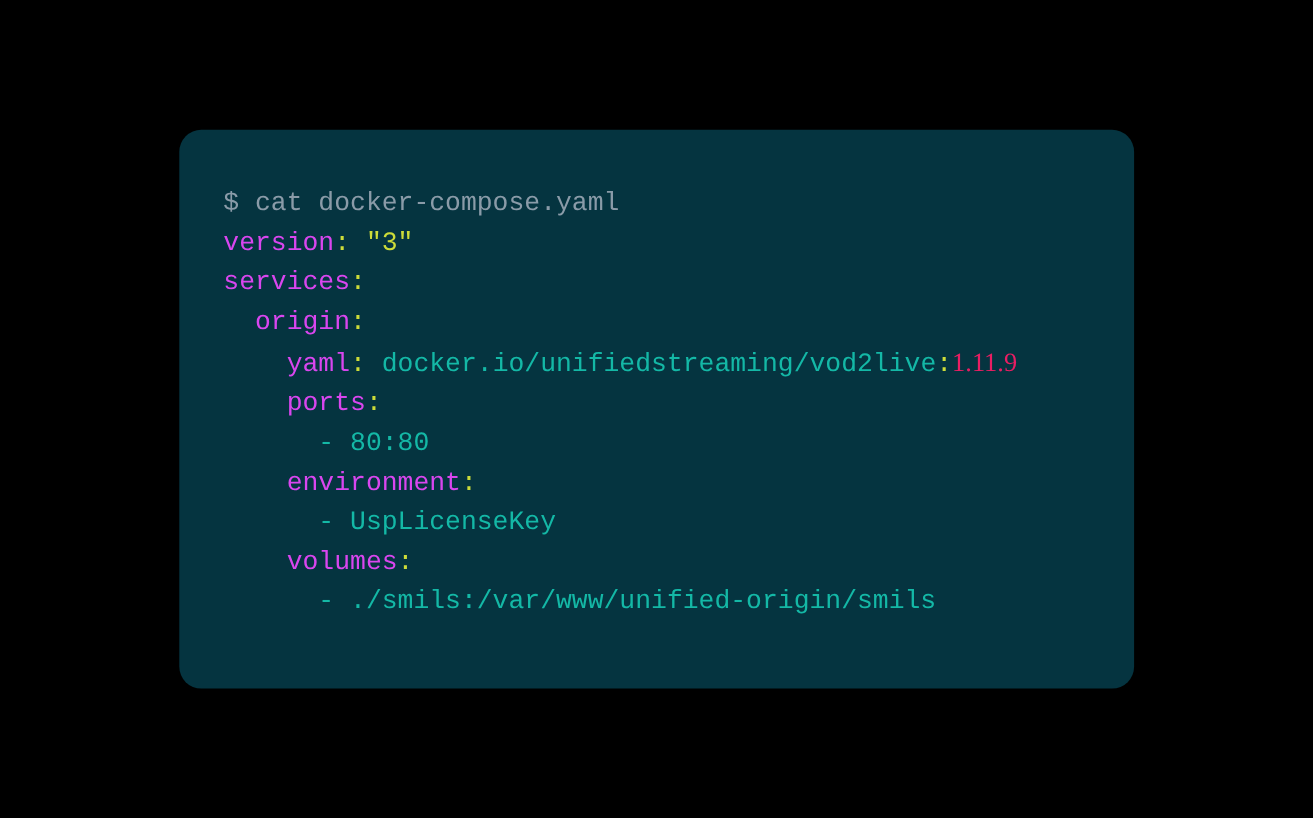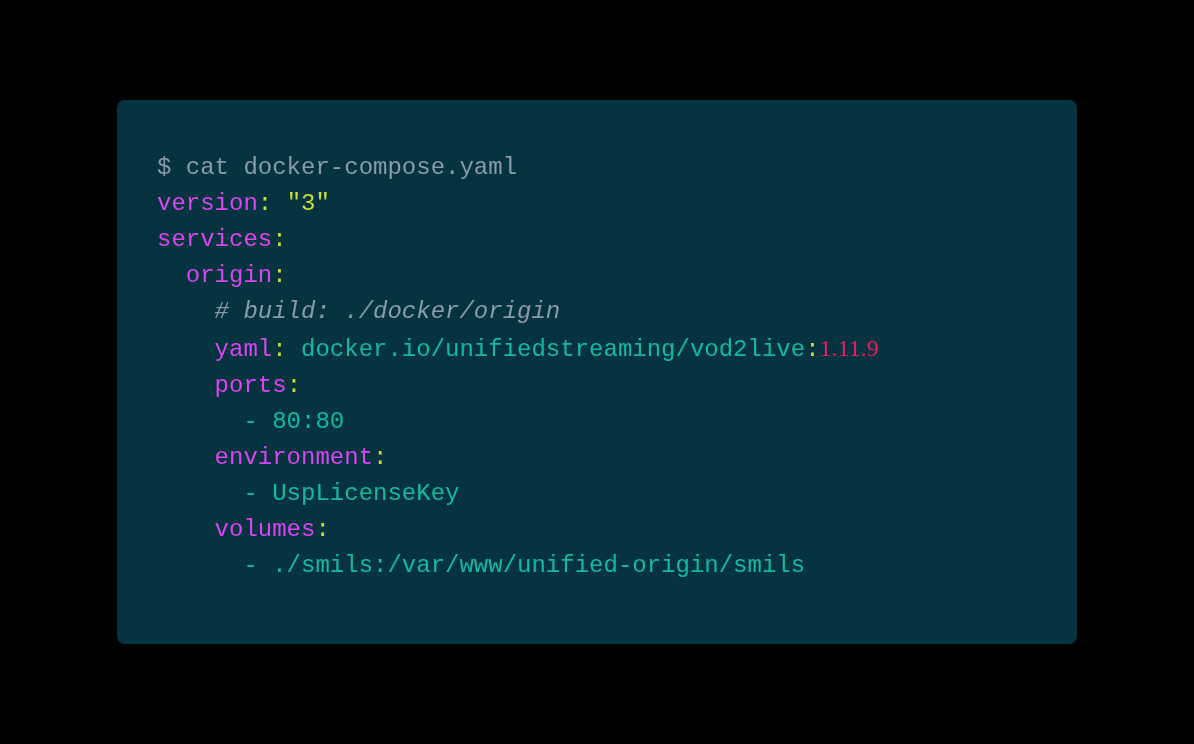--- a/index.html
+++ b/index.html
@@ -13,23 +13,23 @@
       width: 1194px;
       height: 744px;
       display: flex;
       align-items: center;
       justify-content: center;
       font-family: 'Menlo', 'Monaco', 'Consolas', 'Courier New', monospace;
     }
     
     .terminal {
       background: #053440;
-      border-radius: 8px;
+      border-radius: 20px;
       padding: 50px 40px 60px 40px;
-      width: 960px;
+      width: 868px;
       box-shadow: 0 4px 20px rgba(0,0,0,0.5);
     }
     
     .code-line {
       font-size: 24px;
       line-height: 1.5;
       white-space: pre;
       font-weight: 500;
     }
     
@@ -64,21 +64,20 @@
     }
   </style>
 </head>
 <body>
 
 <div class="terminal">
   <div class="code-line"><span class="prompt">$ cat docker-compose.yaml</span></div>
   <div class="code-line"><span class="key">version</span><span class="colon">:</span><span class="value-dim"> </span><span class="value-bright">"3"</span></div>
   <div class="code-line"><span class="key">services</span><span class="colon">:</span></div>
   <div class="code-line"><span class="value-dim">  </span><span class="key">origin</span><span class="colon">:</span></div>
-  <div class="code-line"><span class="value-dim">    </span><span class="comment"># build: ./docker/origin</span></div>
   <div class="code-line"><span class="value-dim">    </span><span class="key">yaml</span><span class="colon">:</span><span class="value-dim"> </span><span class="value-dim">docker.io/unifiedstreaming/vod2live</span><span class="colon">:</span><span class="tag">1.11.9</span></div>
   <div class="code-line"><span class="value-dim">    </span><span class="key">ports</span><span class="colon">:</span></div>
   <div class="code-line"><span class="value-dim">      - </span><span class="value-dim">80:80</span></div>
   <div class="code-line"><span class="value-dim">    </span><span class="key">environment</span><span class="colon">:</span></div>
   <div class="code-line"><span class="value-dim">      - </span><span class="value-dim">UspLicenseKey</span></div>
   <div class="code-line"><span class="value-dim">    </span><span class="key">volumes</span><span class="colon">:</span></div>
   <div class="code-line"><span class="value-dim">      - </span><span class="value-dim">./smils:/var/www/unified-origin/smils</span></div>
 </div>
 
 </body></html>

